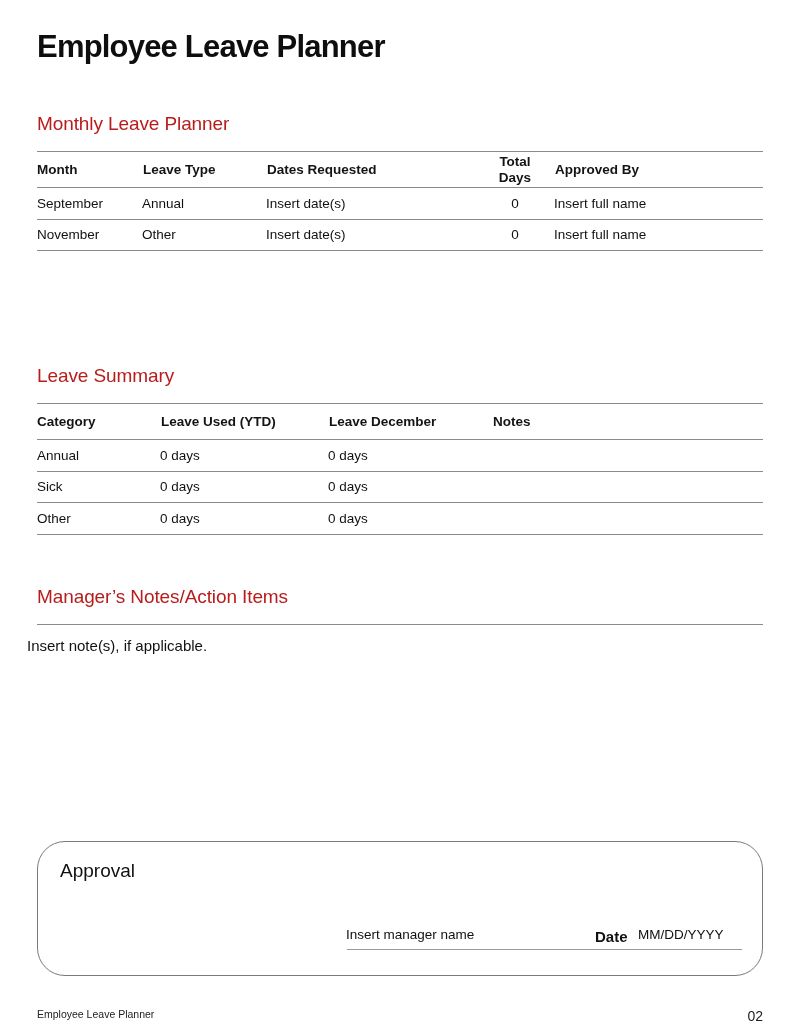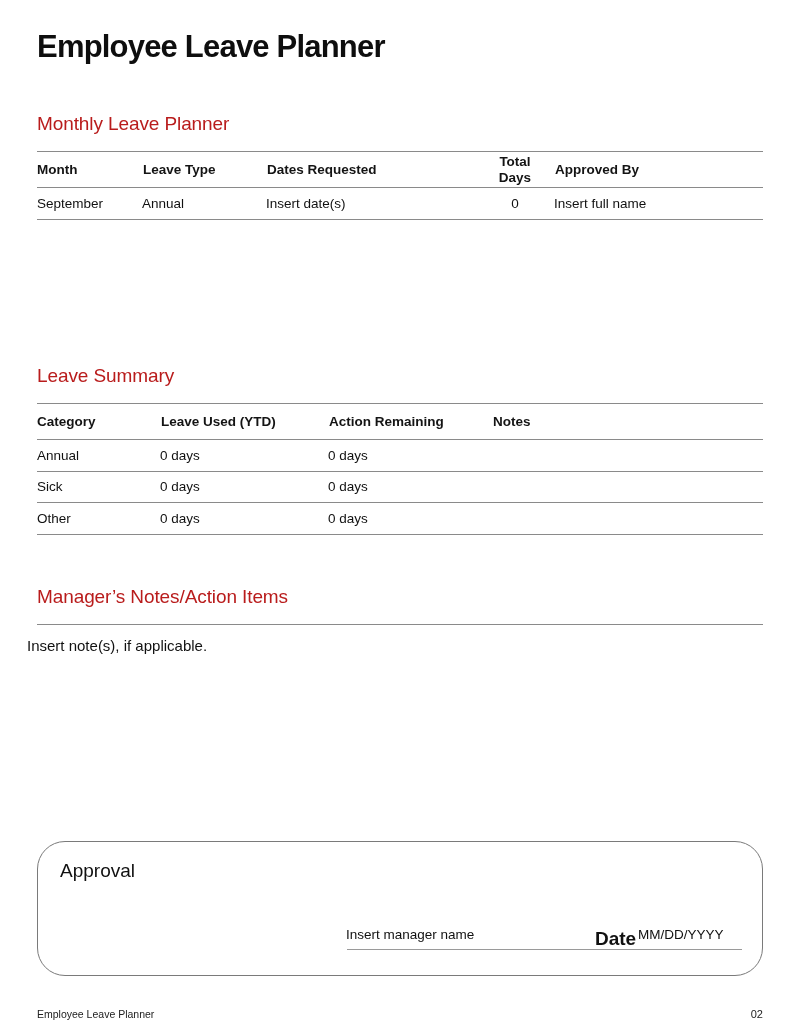--- a/index.html
+++ b/index.html
@@ -54,31 +54,31 @@
       position: absolute; left: 22px; top: 18px; font-size: 19px; color: #111;
     }
     .sign-line {
       position: absolute; left: 309px; top: 107px; width: 395px;
       border-top: 1.5px solid #9a9a9a;
     }
     .manager-name {
       position: absolute; left: 308px; top: 85px; font-size: 13.5px; color: #111;
     }
     .date-label {
-      position: absolute; left: 557px; top: 86px; font-size: 19px; font-weight: 700; color: #111;
+      position: absolute; left: 557px; top: 86px; font-size: 15px; font-weight: 700; color: #111;
     }
     .date-value {
       position: absolute; left: 600px; top: 85px; font-size: 13.5px; color: #111;
     }
 
     .footer-left {
       position: absolute; left: 37px; top: 1008px; font-size: 10.5px; color: #222;
     }
     .footer-right {
-      position: absolute; right: 37px; top: 1008px; font-size: 11px; color: #222;
+      position: absolute; right: 37px; top: 1008px; font-size: 14px; color: #222;
     }
   </style>
 </head>
 <body>
 
 <h1 class="page-title">Employee Leave Planner</h1>
 
 <h2 class="section-title" style="top:113px;">Monthly Leave Planner</h2>
 <table class="grid" id="monthly" style="top:151px;">
   <colgroup>
@@ -101,36 +101,43 @@
     </tr>
   </thead>
   <tbody>
     <tr>
       <td>September</td>
       <td>Annual</td>
       <td>Insert date(s)</td>
       <td class="center">0</td>
       <td>Insert full name</td>
     </tr>
+    <tr>
+      <td>November</td>
+      <td>Other</td>
+      <td>Insert date(s)</td>
+      <td class="center">0</td>
+      <td>Insert full name</td>
+    </tr>
   </tbody>
 </table>
 
 <h2 class="section-title" style="top:365px;">Leave Summary</h2>
 <table class="grid" id="summary" style="top:403px;">
   <colgroup>
     <col style="width:123px">
       <col style="width:168px">
       <col style="width:165px">
       <col>
   </colgroup>
   <thead>
     <tr>
       <th>Category</th>
       <th style="padding-left:1px">Leave Used (YTD)</th>
-      <th style="padding-left:1px">Action Remaining</th>
+      <th style="padding-left:1px">Leave December</th>
       <th>Notes</th>
     </tr>
   </thead>
   <tbody>
     <tr>
       <td>Annual</td>
       <td>0 days</td>
       <td>0 days</td>
       <td></td>
     </tr>

